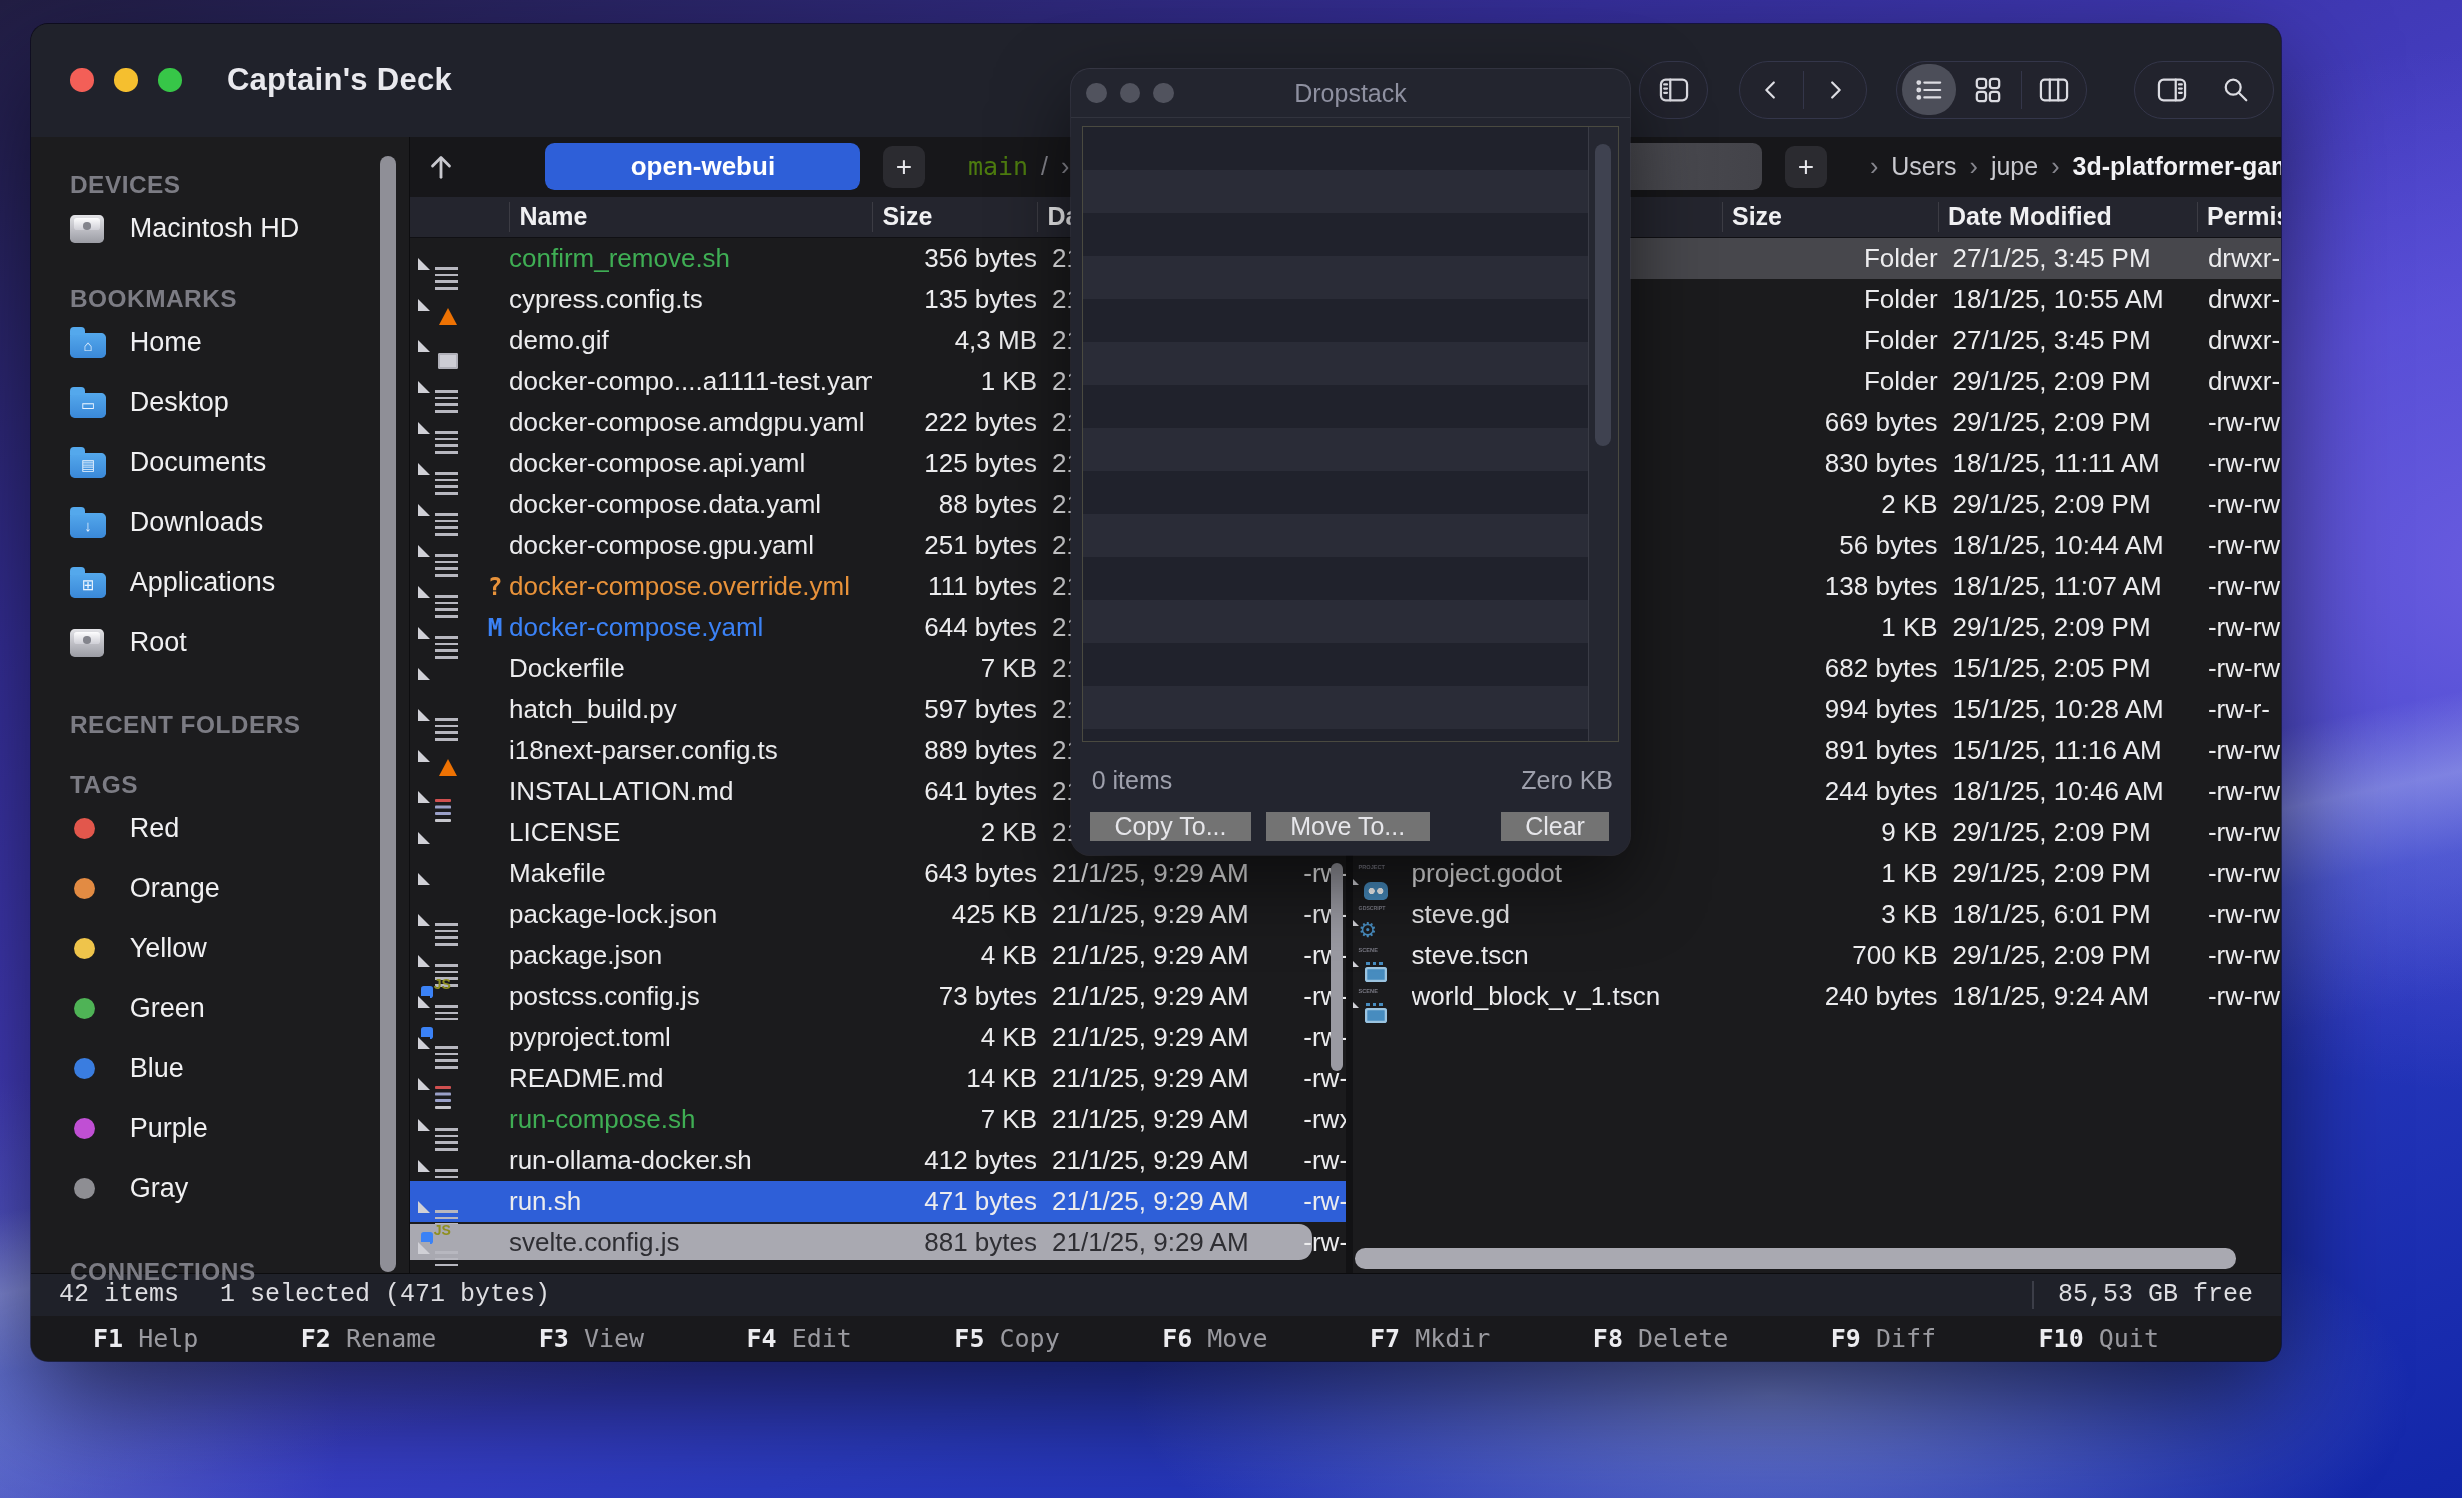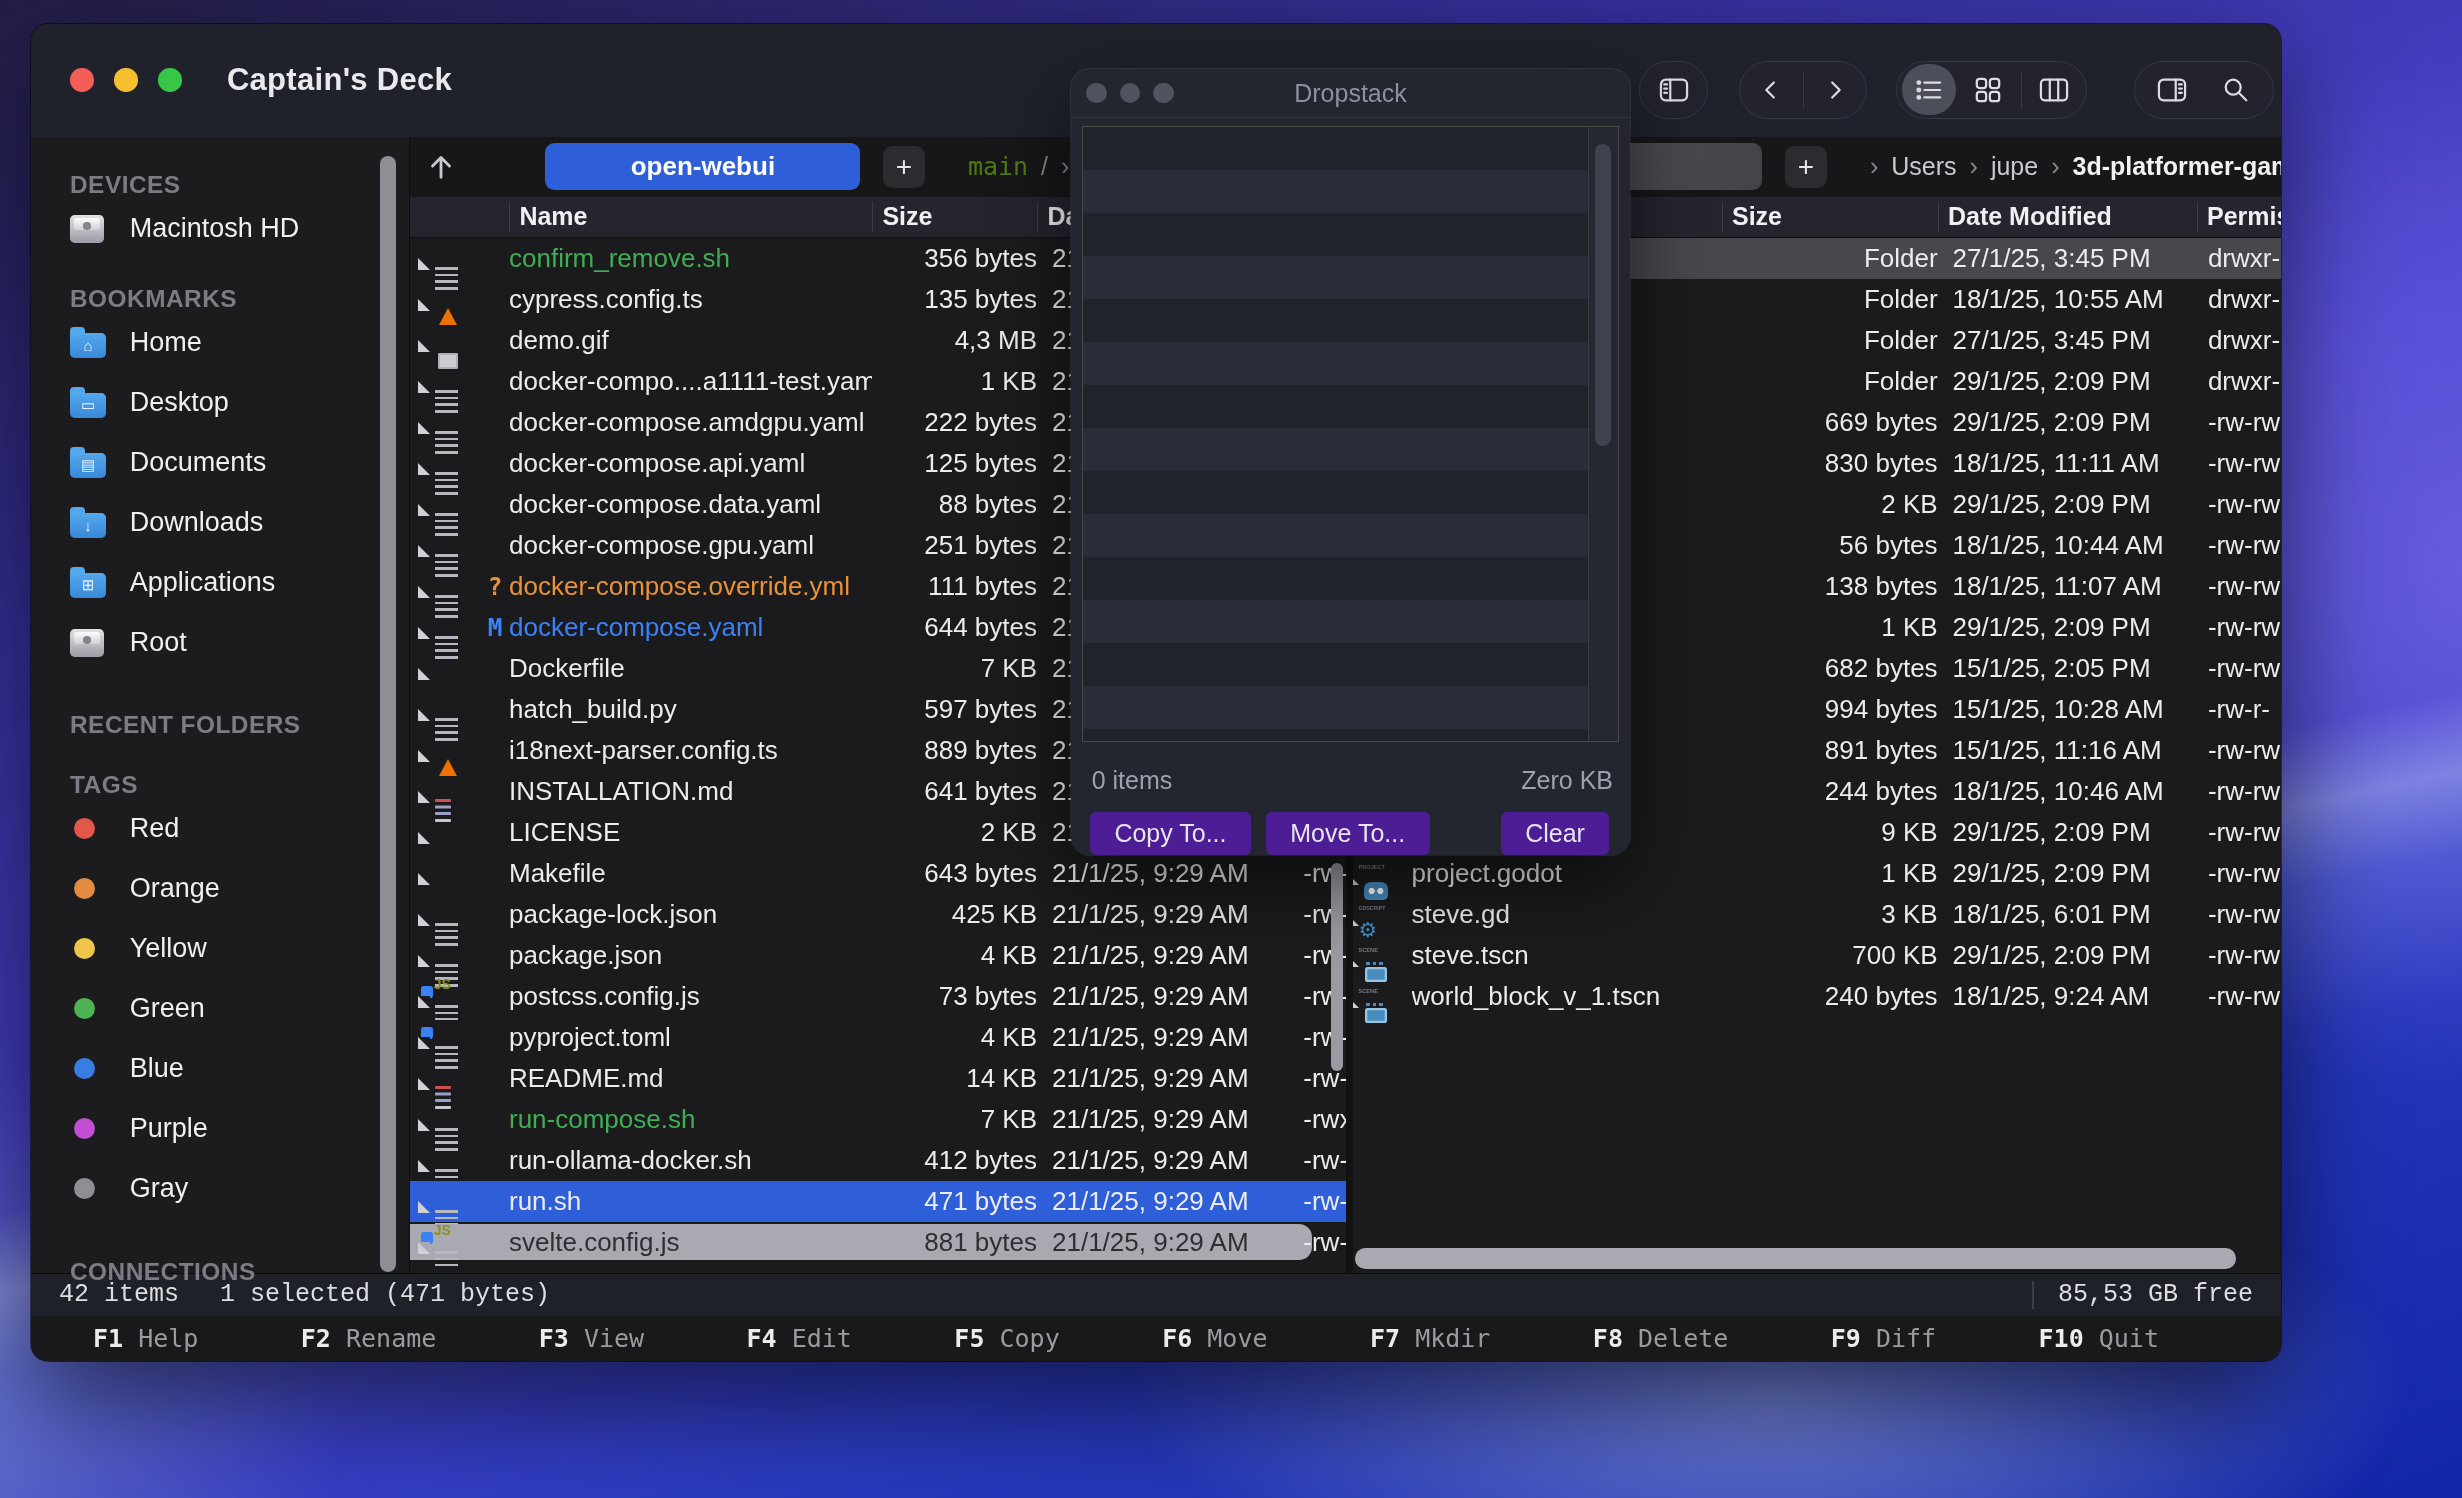--- a/index.html
+++ b/index.html
@@ -136,21 +136,21 @@
   .ds-titlebar { height:49px; display:flex; align-items:center; position:relative; border-bottom:0.9px solid #32343e; flex:none; }
   .ds-dots { display:flex; gap:13px; margin-left:15px; }
   .ds-dots i { width:20.7px; height:20.7px; border-radius:50%; background:#51535e; }
   .ds-title { position:absolute; left:0; right:0; text-align:center; font-size:25px; color:#8e90a0; }
   .ds-list { margin:7.5px 11.3px 0 11.3px; height:616px; flex:none; border:0.9px solid #4a4a40; display:flex; }
   .ds-stripes { flex:1; background:repeating-linear-gradient(#20222c 0 43px, #2a2c37 43px 86px); }
   .ds-track { width:30px; border-left:0.9px solid #3a3c46; background:#252731; position:relative; }
   .ds-thumb { position:absolute; left:6.6px; top:17px; width:16px; height:302px; background:#3f4250; border-radius:8.5px; }
   .ds-meta { display:flex; justify-content:space-between; padding:24.4px 17px 0 20.7px; font-size:25px; color:#9ea0ac; }
   .ds-buttons { display:flex; gap:15px; padding:17px 20.7px 0 19px; }
-  .ds-btn { height:43px; background:#4c1d95; border:none; border-radius:6px; color:#e6e6ea; font-size:25px;
+  .ds-btn { height:29px; background:#737373; border:none; border-radius:0; color:#e6e6ea; font-size:25px;
     font-family:"Liberation Sans", sans-serif; padding:0 24.4px; display:flex; align-items:center; }
   .ds-btn.clear { margin-left:auto; }
 </style>
 </head>
 <body>
 
 <div class="window">
 
   <div class="titlebar">
     <div class="traffic">

